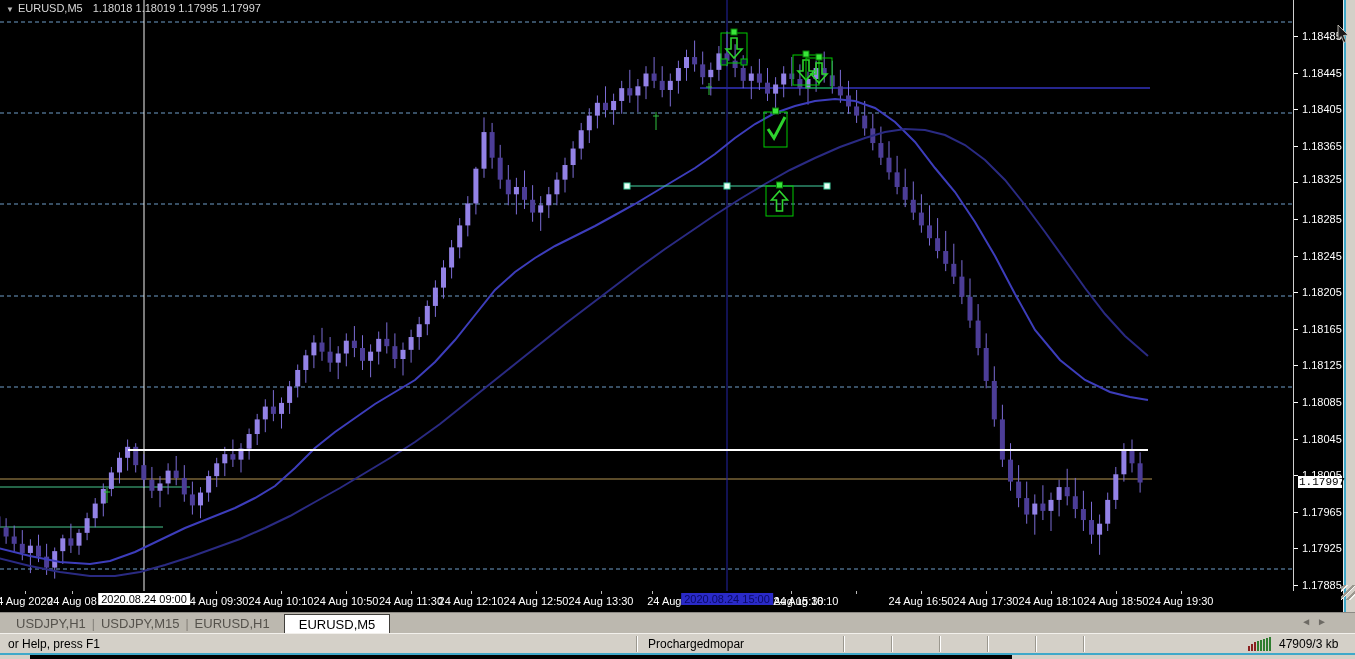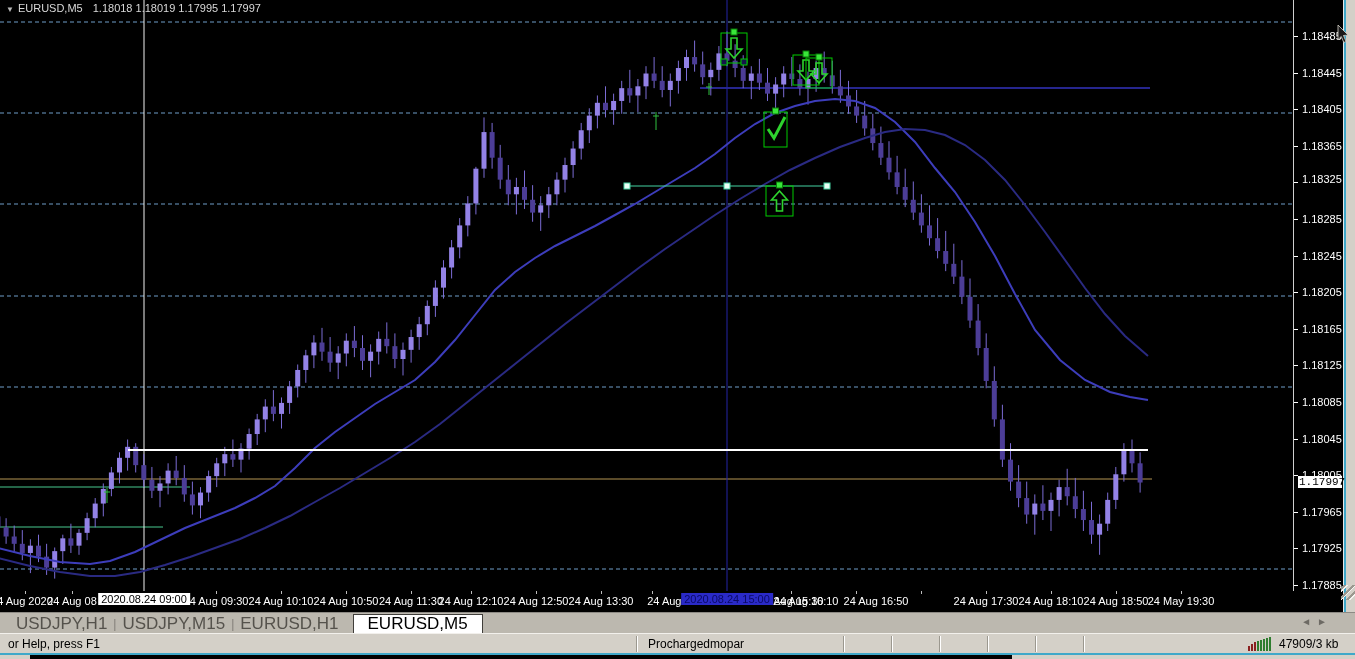--- a/index.html
+++ b/index.html
@@ -22,21 +22,21 @@
   .t-box{position:absolute;top:2px;font-size:11px;white-space:nowrap;padding:0 3px;transform:translateX(-50%);z-index:4;}
   .t-box.white{background:#fff;color:#000;}
   .t-box.blue{background:#2a2ac8;color:#0a0a66;}
   
   .win-edge-white{position:absolute;left:1343px;top:0;width:1px;height:612px;background:#e9e9e9;}
   .win-edge-cyan{position:absolute;left:1344px;top:0;width:2px;height:612px;background:#3fa8c9;}
   .right-margin{position:absolute;left:1346px;top:0;width:9px;height:612px;background:#d4d0c8;}
   
   .tab-row{position:absolute;left:0;top:612px;width:1355px;height:21px;background:#bcb8af;border-top:1px solid #8d8a84;}
   .tab-strip{position:absolute;left:0;top:0;height:21px;display:flex;align-items:center;padding-left:10px;}
-  .tab{font-size:17px;color:#55524c;padding:0 6px;white-space:nowrap;}
+  .tab{font-size:13px;color:#55524c;padding:0 6px;white-space:nowrap;}
   .tab-sep{color:#807d76;font-size:12px;}
   .tab.active{background:#fff;color:#000;border:1px solid #403e3a;border-bottom:none;height:20px;
               display:flex;align-items:center;padding:0 14px;margin-left:8px;}
   .tab-arrows{position:absolute;right:22px;top:3px;font-size:10px;color:#6d6a64;letter-spacing:6px;}
   
   .status-bar{position:absolute;left:0;top:633px;width:1355px;height:20px;background:#d4d0c8;border-top:1px solid #f2f0ec;
               font-size:12px;color:#000;}
   .sb-cell{position:absolute;top:0;height:20px;display:flex;align-items:center;padding:0 8px;white-space:nowrap;}
   .sb-div{position:absolute;top:2px;width:2px;height:16px;border-left:1px solid #9b988f;border-right:1px solid #fff;}
   .mdi-grip{position:absolute;left:1341px;top:585px;width:14px;height:15px;
@@ -449,29 +449,29 @@
       <div class="t-label" style="left: 536px;">24 Aug 12:50</div>
       <div class="t-tick" style="left: 601px;"></div>
       <div class="t-label" style="left: 601px;">24 Aug 13:30</div>
       <div class="t-tick" style="left: 652px;"></div>
       <div class="t-label" style="left: 652px; padding-left: 40px;">24 Aug 14</div>
       <div class="t-tick" style="left: 791px;"></div>
       <div class="t-label" style="left: 791px;">24 Aug 15:30</div>
       <div class="t-tick" style="left: 856px;"></div>
       <div class="t-label" style="left: 806px;">24 Aug 16:10</div>
       <div class="t-tick" style="left: 921px;"></div>
-      <div class="t-label" style="left: 876px;">24 Aug 16:50</div>
+      <div class="t-label" style="left: 921px;">24 Aug 16:50</div>
       <div class="t-tick" style="left: 986px;"></div>
       <div class="t-label" style="left: 986px;">24 Aug 17:30</div>
       <div class="t-tick" style="left: 1051px;"></div>
       <div class="t-label" style="left: 1051px;">24 Aug 18:10</div>
       <div class="t-tick" style="left: 1116px;"></div>
       <div class="t-label" style="left: 1116px;">24 Aug 18:50</div>
       <div class="t-tick" style="left: 1181px;"></div>
-      <div class="t-label" style="left: 1181px;">24 May 19:30</div>
+      <div class="t-label" style="left: 1181px;">24 Aug 19:30</div>
       <div class="t-box white" style="left: 144px;">2020.08.24 09:00</div>
       <div class="t-box blue" style="left: 727px;">2020.08.24 15:00</div>
     </div>
 
   <div class="win-edge-white"></div>
   <div class="win-edge-cyan"></div>
   <div class="right-margin"></div>
   <div class="mdi-grip"></div>
 
   <div class="tab-row">

